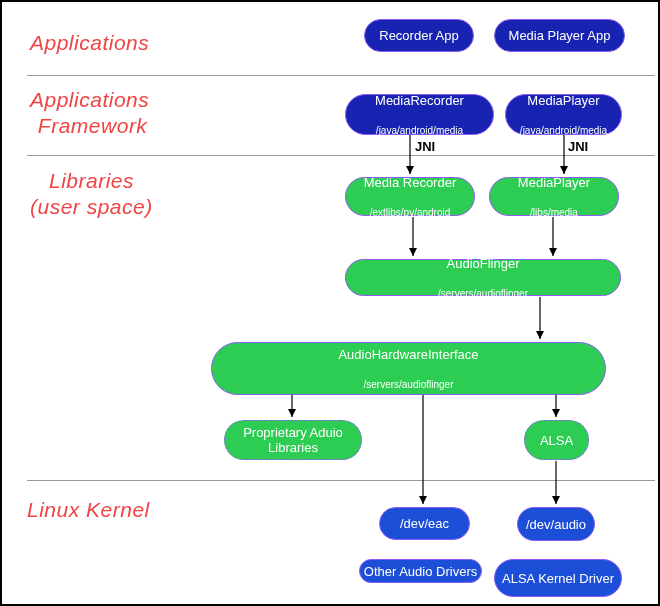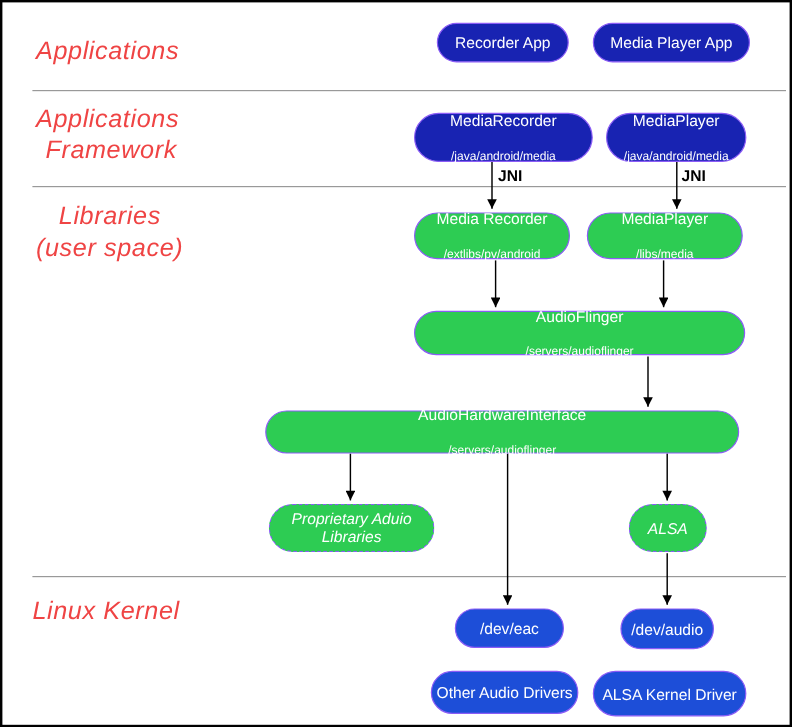--- a/index.html
+++ b/index.html
@@ -24,21 +24,21 @@
   }
   .node::before {
     content:""; position:absolute; z-index:-1;
     top:0; left:0; right:0; bottom:0;
     transform:translate(5px,-5px);
     background:#c8c8c8; border-radius:inherit;
   }
   .blue  { background:#1823b2; }
   .green { background:#2dcc53; }
   .red   { background:#1d4ed8; }
-  .dashed { border-style:dashed;font-style:italic; }
+  .dashed { border-style:dashed; }
   .dshadow::before {
     background:#cdcdcd; border:2px dashed #6e6e6e;
     transform:translate(5px,-5px);
   }
   .t { font-size:13px; line-height:15px; white-space:nowrap; }
   .s { font-size:10px; line-height:13px; white-space:nowrap;margin-top:16px; }
 
   .arrows { position:absolute; top:0; left:0; pointer-events:none; }
   .edge-label {
     position:absolute; color:#000; font-size:13px; font-weight:bold; line-height:14px;
@@ -109,38 +109,38 @@
     <span class="s">/extlibs/pv/android</span>
   </div>
   <div class="node green" style="left:487px; top:175px; width:130px; height:39px">
     <span class="t">MediaPlayer</span>
     <span class="s">/libs/media</span>
   </div>
   <div class="node green" style="left:343px; top:257px; width:276px; height:37px">
     <span class="t">AudioFlinger</span>
     <span class="s">/servers/audioflinger</span>
   </div>
-  <div class="node green" style="left:219px; top:340px; width:395px; height:36px">
+  <div class="node green" style="left:209px; top:340px; width:395px; height:53px">
     <span class="t">AudioHardwareInterface</span>
     <span class="s">/servers/audioflinger</span>
   </div>
   <div class="node green dashed dshadow" style="left:222px; top:418px; width:138px; height:40px">
     <span class="t">Proprietary Aduio</span>
     <span class="t">Libraries</span>
   </div>
   <div class="node green dashed dshadow" style="left:522px; top:418px; width:65px; height:40px">
     <span class="t">ALSA</span>
   </div>
 
   <div class="node red dshadow" style="left:377px; top:505px; width:91px; height:33px">
     <span class="t">/dev/eac</span>
   </div>
   <div class="node red dshadow" style="left:515px; top:505px; width:78px; height:34px">
     <span class="t">/dev/audio</span>
   </div>
-  <div class="node red dshadow" style="left:357px; top:557px; width:123px; height:36px">
+  <div class="node red dshadow" style="left:357px; top:557px; width:123px; height:24px">
     <span class="t">Other Audio Drivers</span>
   </div>
   <div class="node red dshadow" style="left:492px; top:557px; width:128px; height:38px">
     <span class="t">ALSA Kernel Driver</span>
   </div>
 
 </div>
 
 </body></html>

